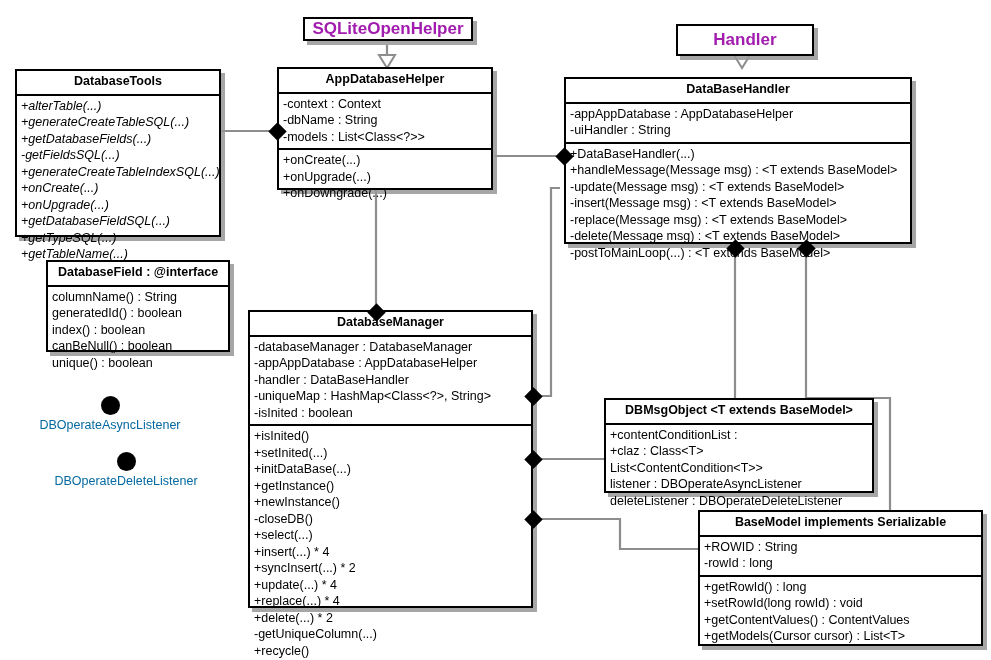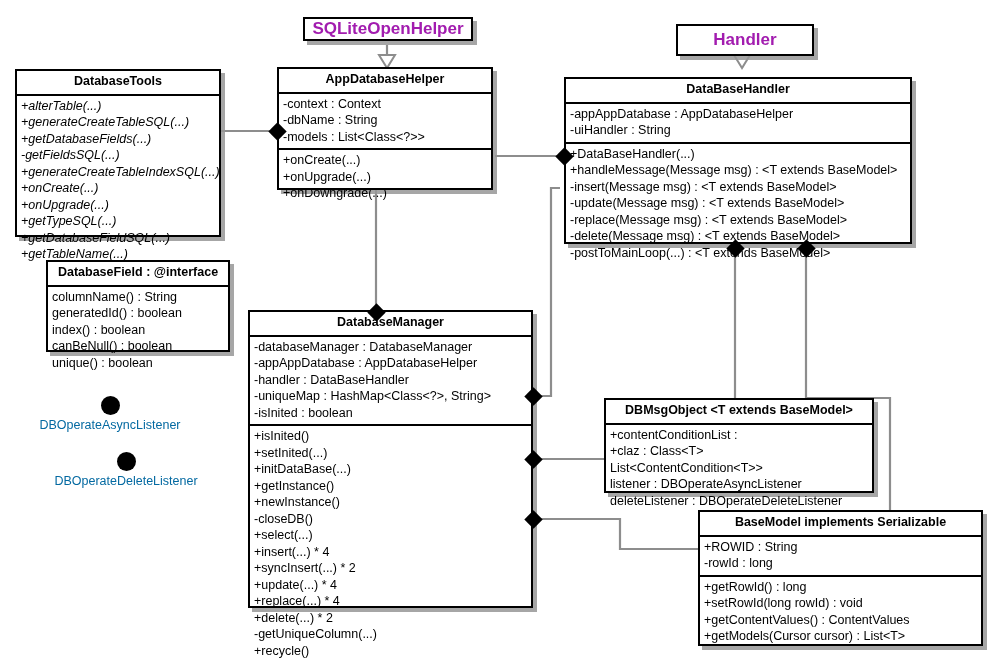--- a/index.html
+++ b/index.html
@@ -119,22 +119,22 @@
     <div class="hdr" style="font-style:normal;">DatabaseTools</div>
     <div class="sep"></div>
     <div class="sect">
       <div class="row">+alterTable(...)</div>
       <div class="row">+generateCreateTableSQL(...)</div>
       <div class="row">+getDatabaseFields(...)</div>
       <div class="row">-getFieldsSQL(...)</div>
       <div class="row">+generateCreateTableIndexSQL(...)</div>
       <div class="row">+onCreate(...)</div>
       <div class="row">+onUpgrade(...)</div>
+      <div class="row">+getDatabaseFieldSQL(...)</div>
       <div class="row">+getTypeSQL(...)</div>
-      <div class="row">+getDatabaseFieldSQL(...)</div>
       <div class="row">+getTableName(...)</div>
     </div>
   </div>
 
   <div class="uml" style="left:18px;top:260px;width:184px;height:92px;margin-left:28px;">
     <div class="hdr">DatabaseField : @interface</div>
     <div class="sep"></div>
     <div class="sect">
       <div class="row">columnName() : String</div>
       <div class="row">generatedId() : boolean</div>
@@ -174,22 +174,22 @@
     <div class="hdr">DataBaseHandler</div>
     <div class="sep"></div>
     <div class="sect">
       <div class="row">-appAppDatabase : AppDatabaseHelper</div>
       <div class="row">-uiHandler : String</div>
     </div>
     <div class="sep"></div>
     <div class="sect">
       <div class="row">+DataBaseHandler(...)</div>
       <div class="row">+handleMessage(Message msg) : &lt;T extends BaseModel&gt;</div>
+      <div class="row">-update(Message msg) : &lt;T extends BaseModel&gt;</div>
       <div class="row">-insert(Message msg) : &lt;T extends BaseModel&gt;</div>
-      <div class="row">-update(Message msg) : &lt;T extends BaseModel&gt;</div>
       <div class="row">-replace(Message msg) : &lt;T extends BaseModel&gt;</div>
       <div class="row">-delete(Message msg) : &lt;T extends BaseModel&gt;</div>
       <div class="row">-postToMainLoop(...) : &lt;T extends BaseModel&gt;</div>
     </div>
   </div>
 
   <div class="uml" style="left:248px;top:310px;width:285px;height:298px;">
     <div class="hdr">DatabaseManager</div>
     <div class="sep"></div>
     <div class="sect">

